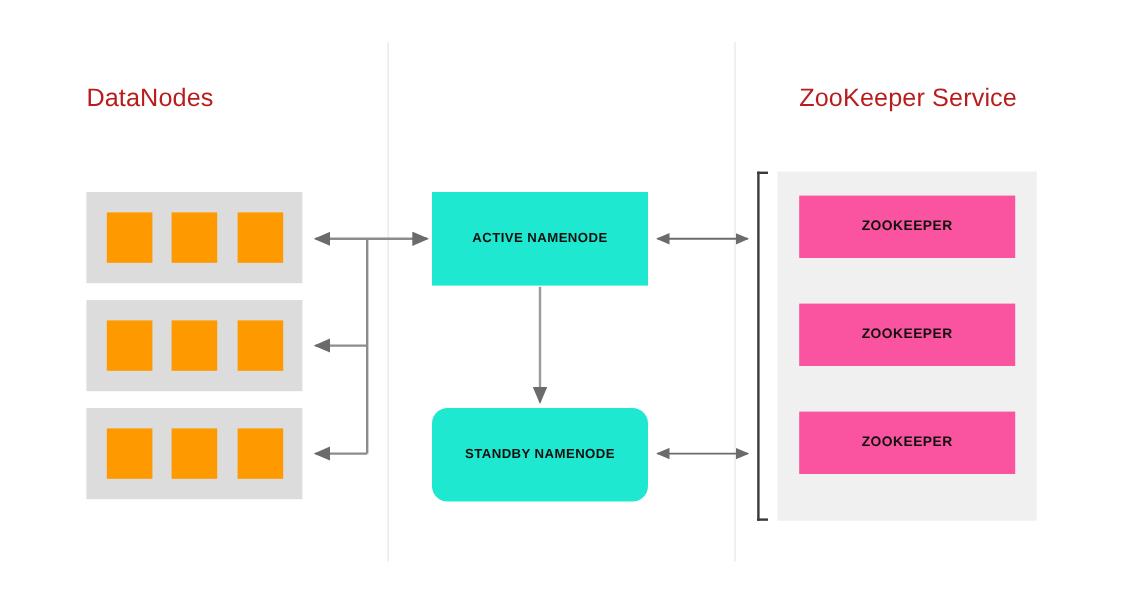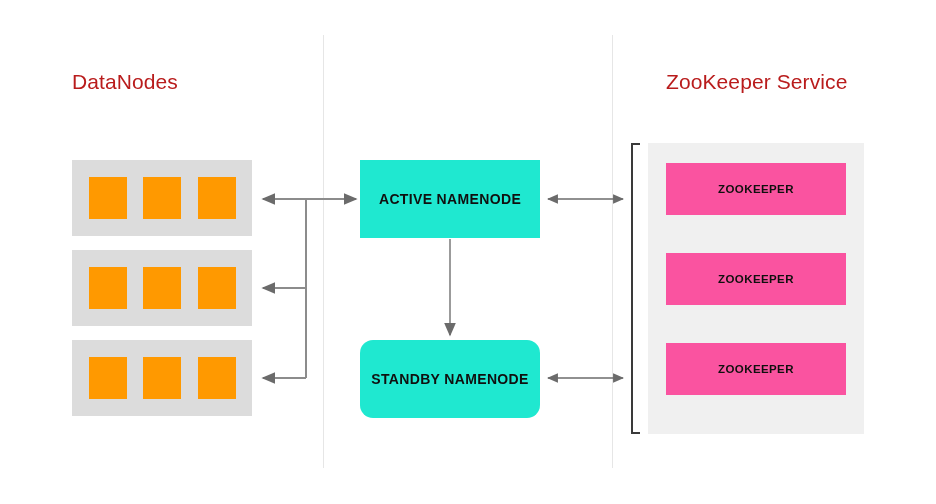--- a/index.html
+++ b/index.html
@@ -70,21 +70,21 @@
     width: 180px;
     height: 78px;
     background: #1fe8d0;
     display: flex;
     align-items: center;
     justify-content: center;
   }
   .nn-box.active  { top: 160px; }
   .nn-box.standby { top: 340px; border-radius: 13px; }
   .nn-label {
-    font-size: 14px;
+    font-size: 11px;
     font-weight: 700;
     color: #10100f;
     letter-spacing: 0.35px;
     text-align: center;
     white-space: nowrap;
   }
 
   
   .zk-panel {
     position: absolute;

